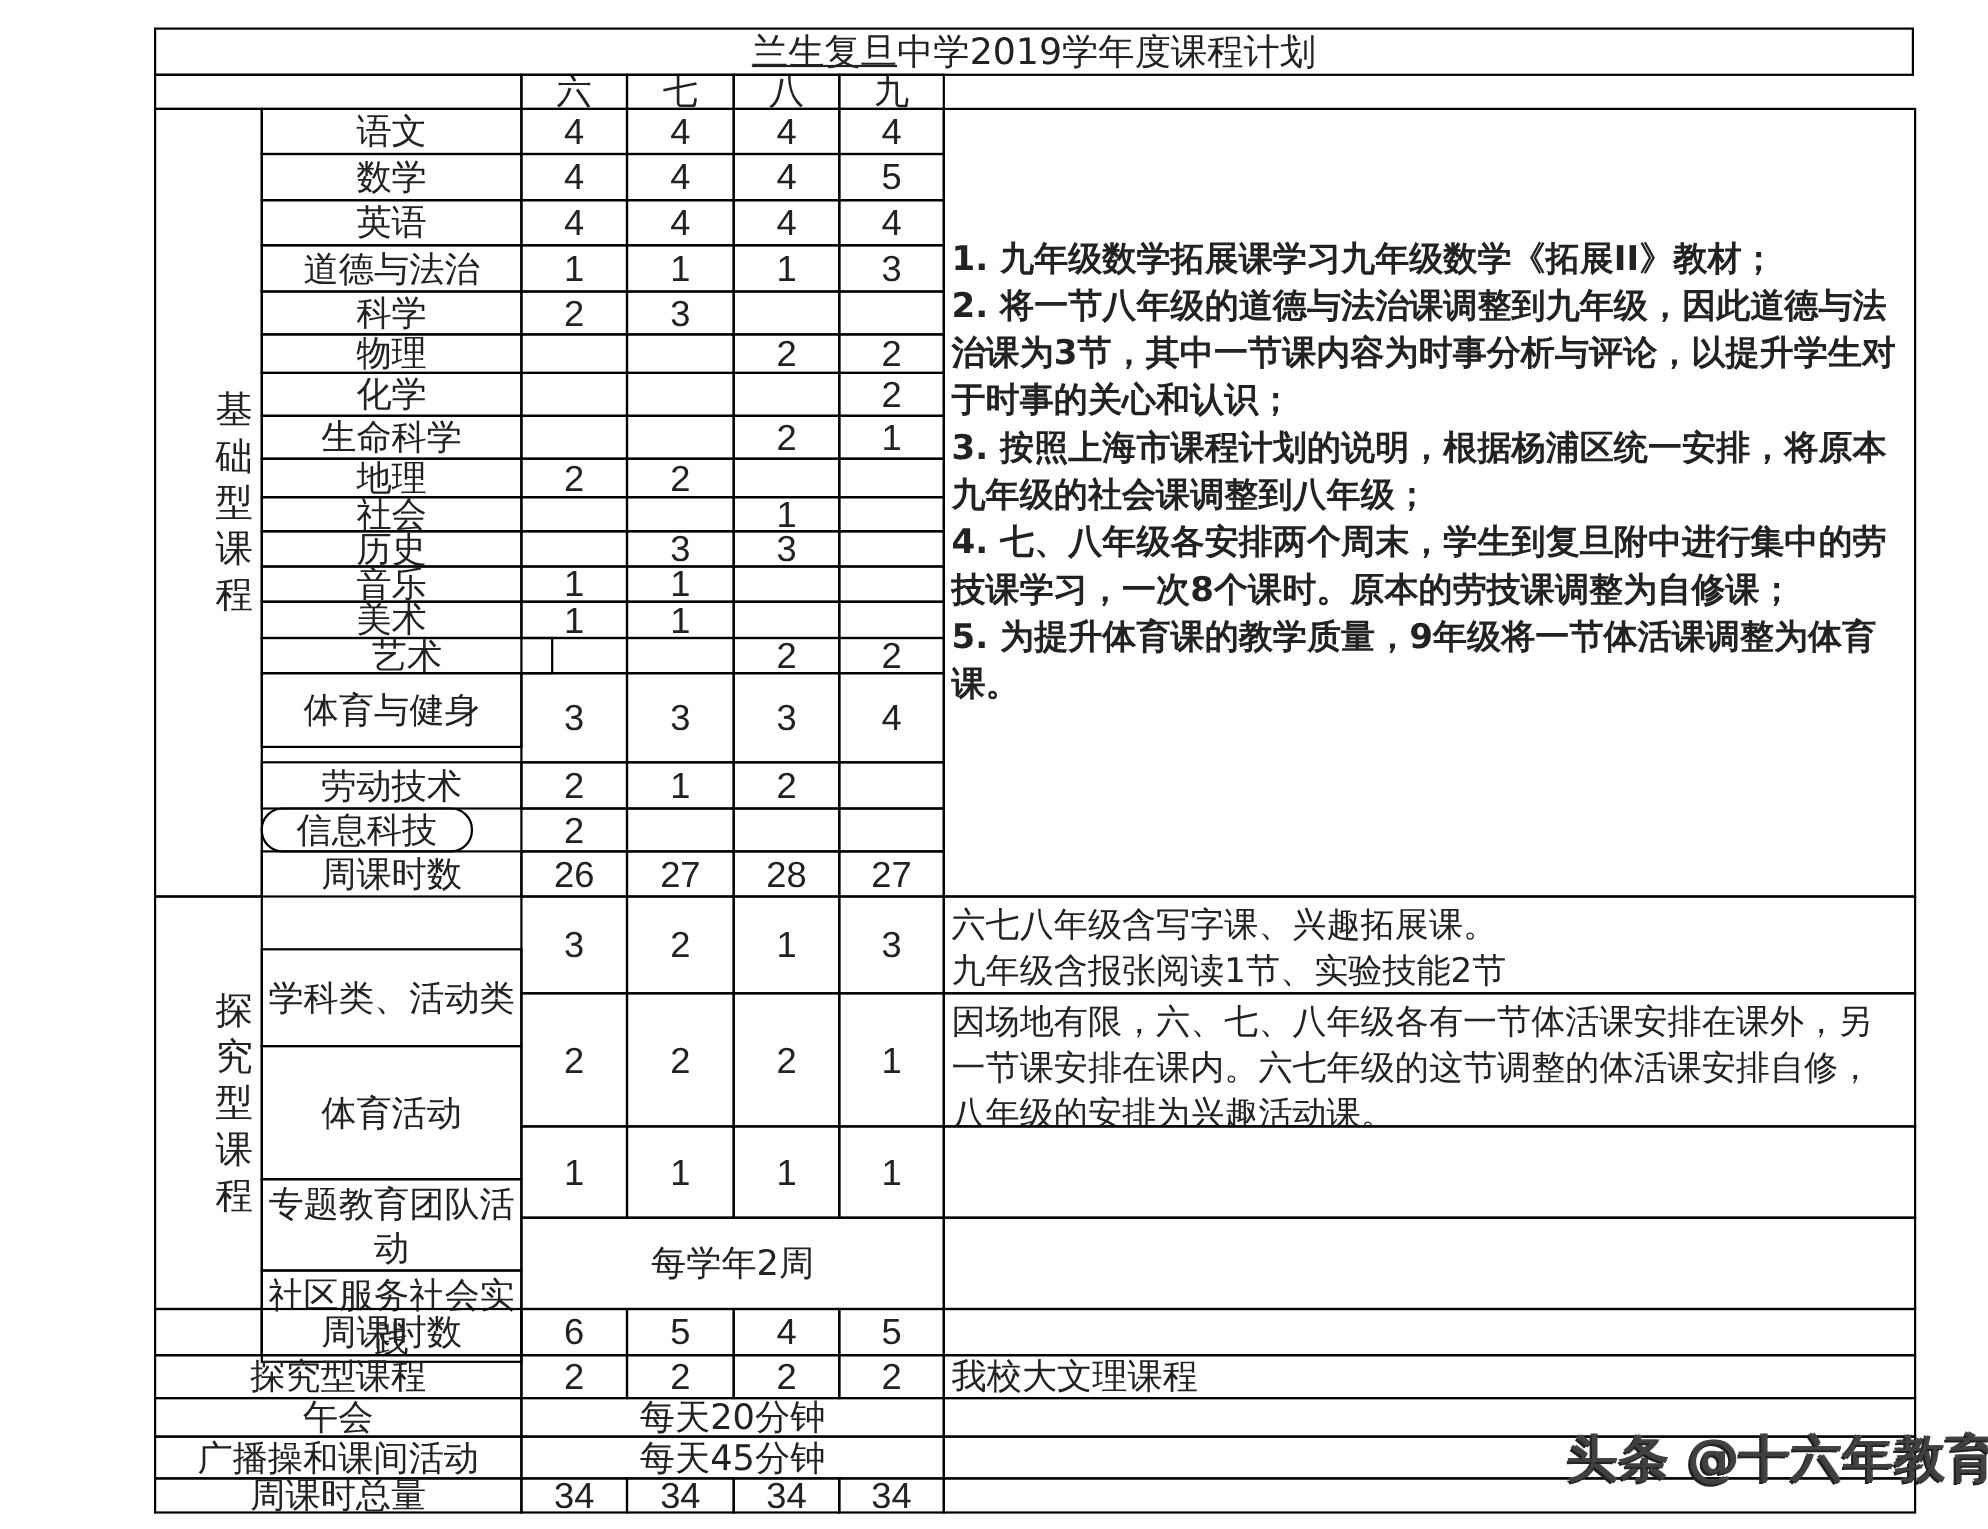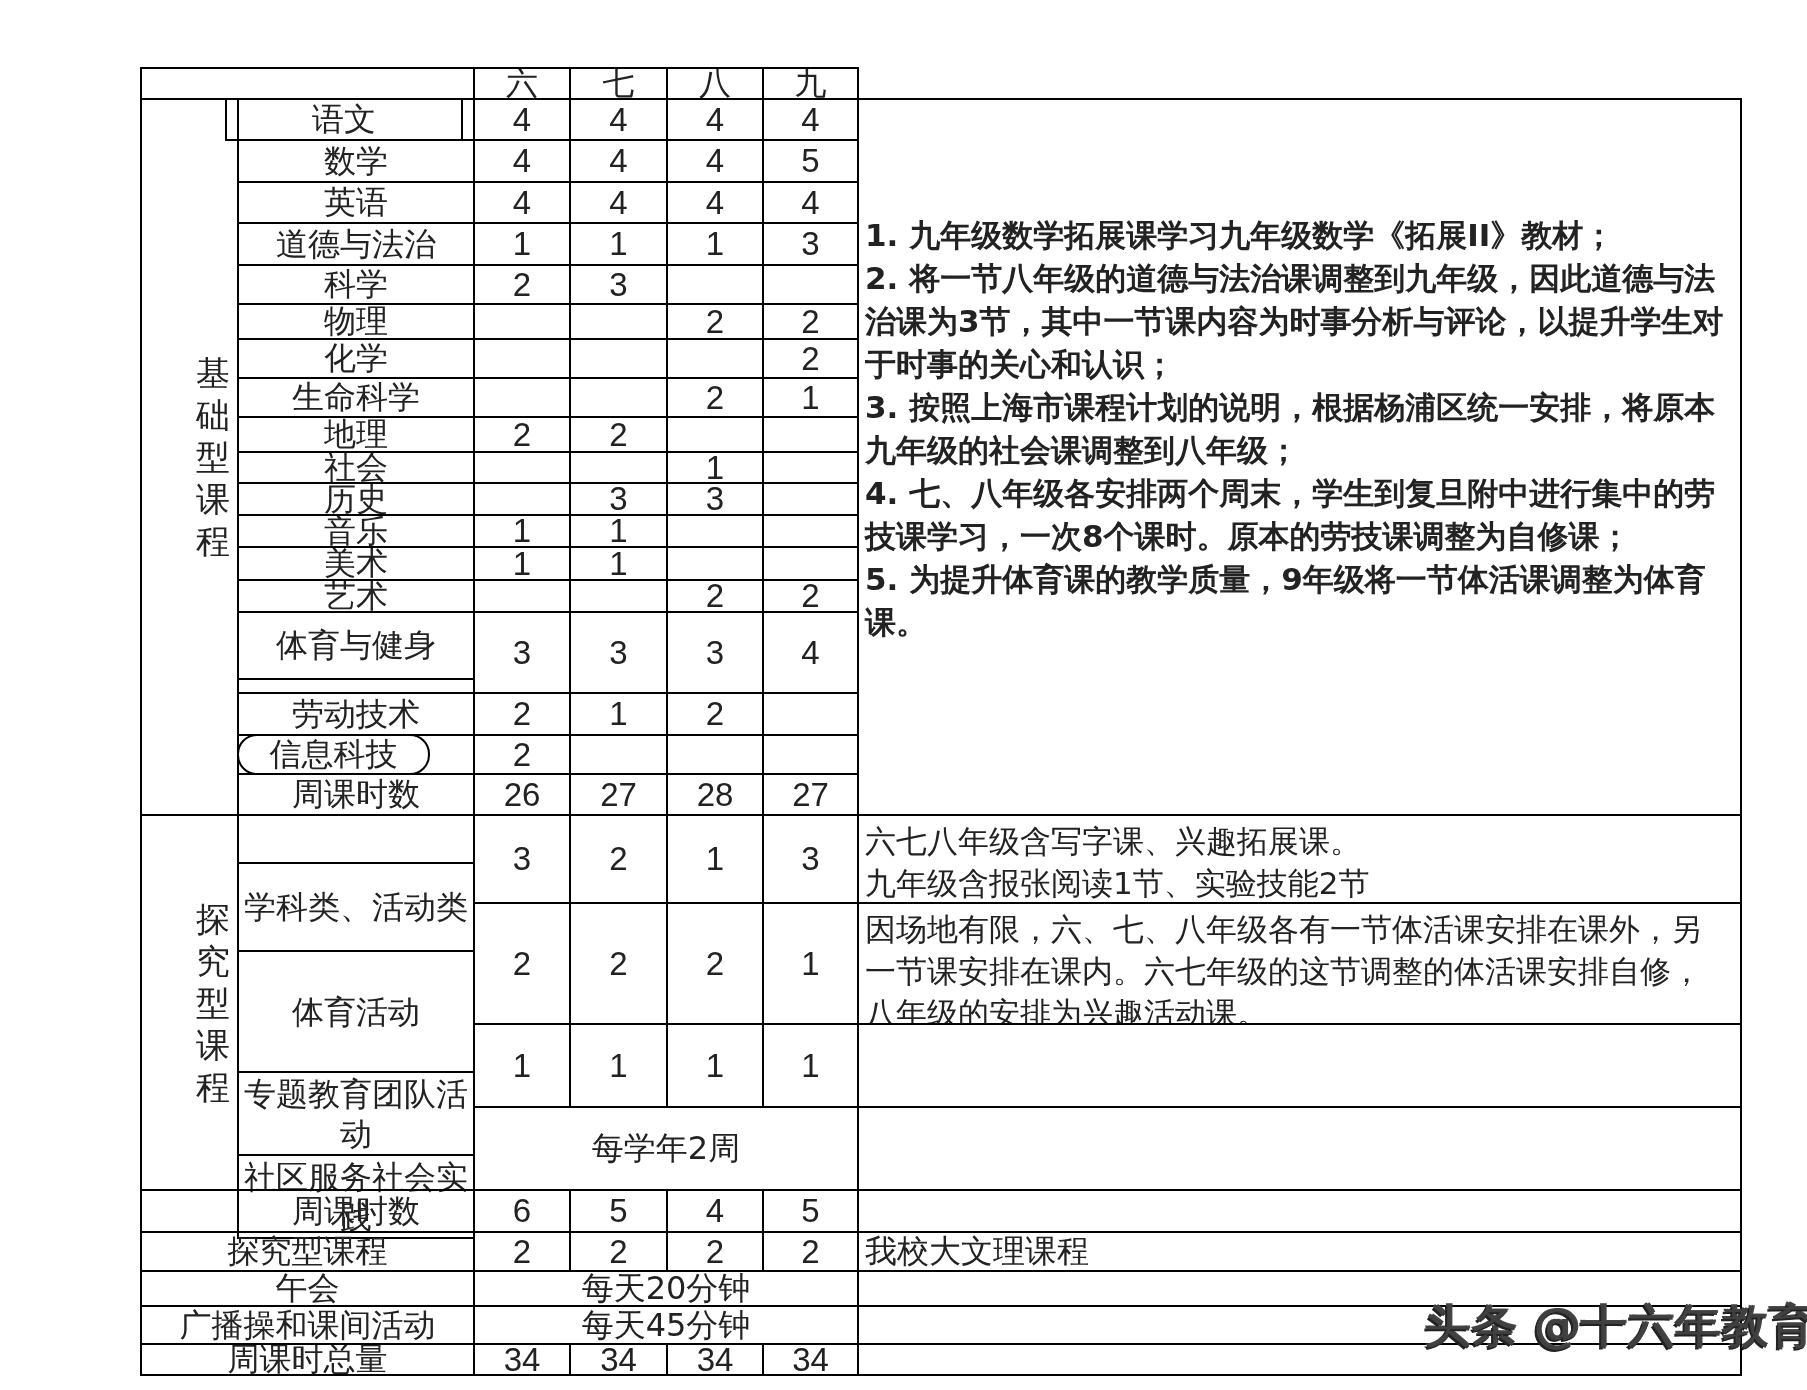--- a/index.html
+++ b/index.html
@@ -22,32 +22,36 @@
   .watermark { position:absolute; left:1424px; top:1296px; font-size:46px; color:#404040;
                letter-spacing:1px; white-space:nowrap;
                text-shadow: -2px 2px 0 #222, 2px -1px 0 #444, -1px -1px 0 #444, 1px 1px 0 #333; }
   ol { margin:0; padding:0; list-style:none; }
 </style>
 </head>
 <body>
 
 <div class="tbl" id="tbl">
 
+  <div class="cell title" style="left:0;top:0;width:1600px;height:44px;">
+    <span>兰生复旦</span>
+      <span style="text-decoration:none">中学2019学年度课程计划</span>
+  </div>
 
   <div class="cell" style="left:0;top:42px;width:335px;height:33px;"></div>
   <div class="cell" style="left:333px;top:42px;width:98px;height:33px;">六</div>
   <div class="cell" style="left:429px;top:42px;width:99px;height:33px;">七</div>
   <div class="cell" style="left:526px;top:42px;width:98px;height:33px;">八</div>
   <div class="cell" style="left:622px;top:42px;width:97px;height:33px;">九</div>
 
   <div id="basic-body">
       <div class="cell" style="left: 0px; top: 73px; width: 99px; height: 718px;">
         <span class="cat">基础型课程</span>
       </div>
-      <div class="cell" style="left: 85px; top: 73px; width: 238px; height: 43px;">语文</div>
+      <div class="cell" style="left: 97px; top: 73px; width: 238px; height: 43px;">语文</div>
       <div class="cell num" style="left: 333px; top: 73px; width: 98px; height: 43px;">4</div>
       <div class="cell num" style="left: 429px; top: 73px; width: 99px; height: 43px;">4</div>
       <div class="cell num" style="left: 526px; top: 73px; width: 98px; height: 43px;">4</div>
       <div class="cell num" style="left: 622px; top: 73px; width: 97px; height: 43px;">4</div>
       <div class="cell" style="left: 97px; top: 114px; width: 238px; height: 44px;">数学</div>
       <div class="cell num" style="left: 333px; top: 114px; width: 98px; height: 44px;">4</div>
       <div class="cell num" style="left: 429px; top: 114px; width: 99px; height: 44px;">4</div>
       <div class="cell num" style="left: 526px; top: 114px; width: 98px; height: 44px;">4</div>
       <div class="cell num" style="left: 622px; top: 114px; width: 97px; height: 44px;">5</div>
       <div class="cell" style="left: 97px; top: 156px; width: 238px; height: 43px;">英语</div>
@@ -98,21 +102,21 @@
       <div class="cell" style="left: 97px; top: 489px; width: 238px; height: 34px;">音乐</div>
       <div class="cell num" style="left: 333px; top: 489px; width: 98px; height: 34px;">1</div>
       <div class="cell num" style="left: 429px; top: 489px; width: 99px; height: 34px;">1</div>
       <div class="cell num" style="left: 526px; top: 489px; width: 98px; height: 34px;"></div>
       <div class="cell num" style="left: 622px; top: 489px; width: 97px; height: 34px;"></div>
       <div class="cell" style="left: 97px; top: 521px; width: 238px; height: 35px;">美术</div>
       <div class="cell num" style="left: 333px; top: 521px; width: 98px; height: 35px;">1</div>
       <div class="cell num" style="left: 429px; top: 521px; width: 99px; height: 35px;">1</div>
       <div class="cell num" style="left: 526px; top: 521px; width: 98px; height: 35px;"></div>
       <div class="cell num" style="left: 622px; top: 521px; width: 97px; height: 35px;"></div>
-      <div class="cell" style="left: 97px; top: 554px; width: 238px; height: 34px;">艺术</div>
+      <div class="cell" style="left: 97px; top: 554px; width: 266px; height: 34px;">艺术</div>
       <div class="cell num" style="left: 333px; top: 554px; width: 98px; height: 34px;"></div>
       <div class="cell num" style="left: 429px; top: 554px; width: 99px; height: 34px;"></div>
       <div class="cell num" style="left: 526px; top: 554px; width: 98px; height: 34px;">2</div>
       <div class="cell num" style="left: 622px; top: 554px; width: 97px; height: 34px;">2</div>
       <div class="cell" style="left: 97px; top: 586px; width: 238px; height: 69px;">体育与健身</div>
       <div class="cell num" style="left: 333px; top: 586px; width: 98px; height: 83px;">3</div>
       <div class="cell num" style="left: 429px; top: 586px; width: 99px; height: 83px;">3</div>
       <div class="cell num" style="left: 526px; top: 586px; width: 98px; height: 83px;">3</div>
       <div class="cell num" style="left: 622px; top: 586px; width: 97px; height: 83px;">4</div>
       <div class="cell" style="left: 97px; top: 667px; width: 238px; height: 44px;">劳动技术</div>

